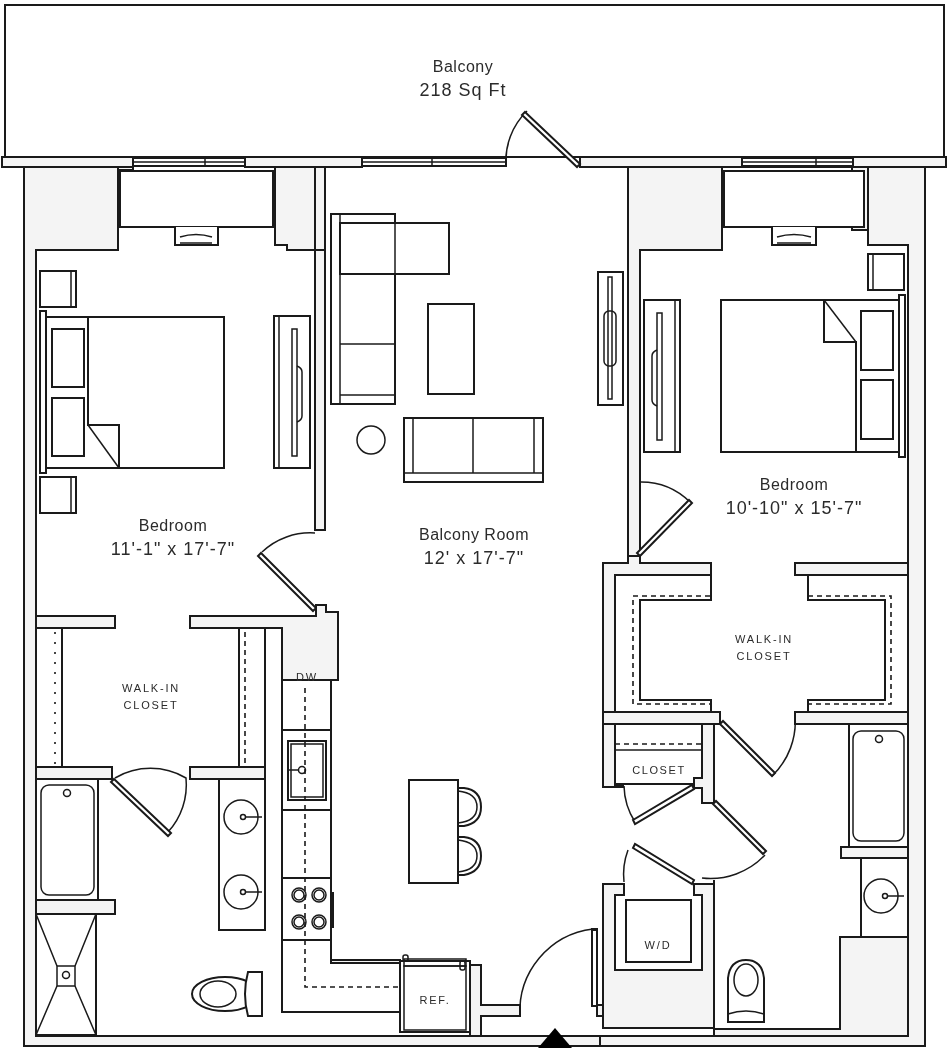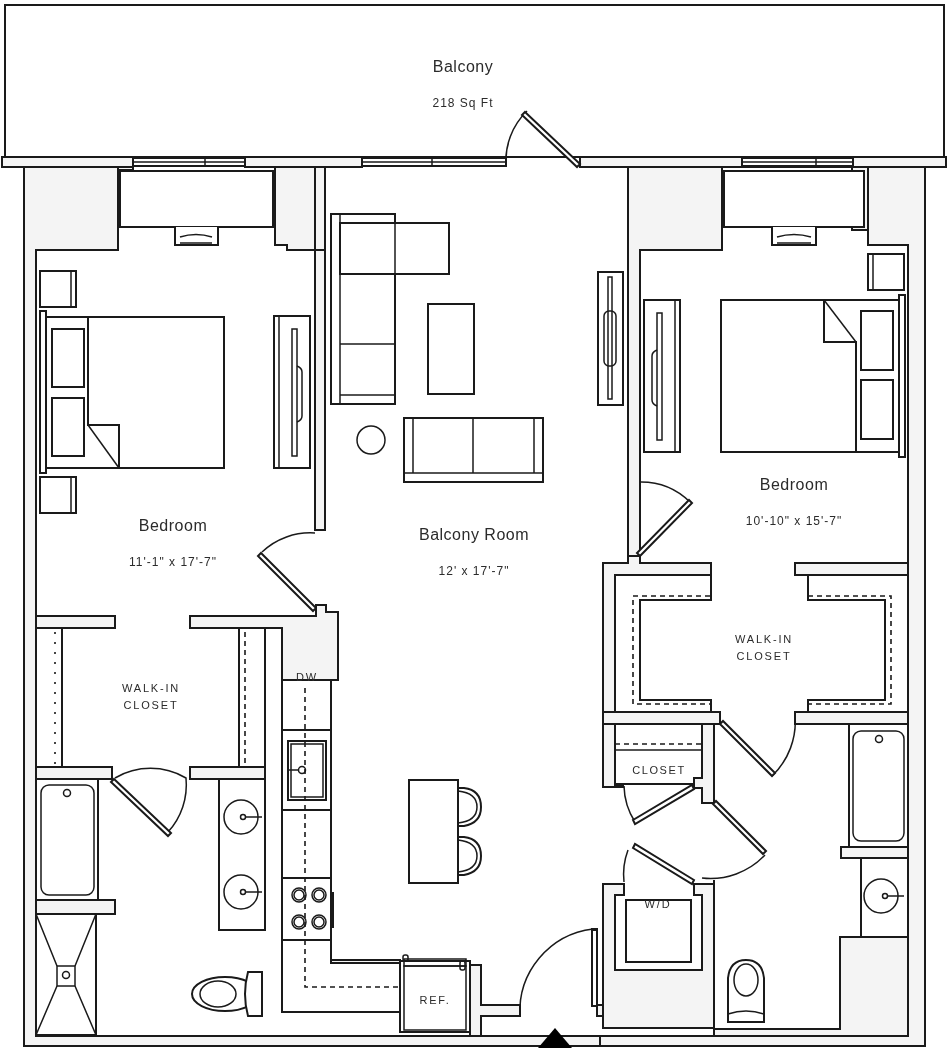--- a/index.html
+++ b/index.html
@@ -6,21 +6,21 @@
   body { width: 949px; height: 1048px; overflow: hidden; position: relative; font-family: "Liberation Sans", "DejaVu Sans", sans-serif; }
   #plan { position: absolute; left: 0; top: 0; }
   .wall { fill: #f4f4f4; stroke: #1a1a1a; stroke-width: 2; }
   .ln { fill: none; stroke: #1a1a1a; stroke-width: 2; }
   .thin { fill: none; stroke: #1a1a1a; stroke-width: 1.5; }
   .fx { fill: #ffffff; stroke: #1a1a1a; stroke-width: 2; }
   .dash { fill: none; stroke: #1a1a1a; stroke-width: 1.6; stroke-dasharray: 5 4; }
   .dot { fill: none; stroke: #1a1a1a; stroke-width: 1.6; stroke-dasharray: 2 8; }
   .lbl { position: absolute; transform: translateX(-50%); white-space: nowrap; color: #2b2b2b; text-align: center; }
   .room-name { font-size: 16px; letter-spacing: 0.5px; }
-  .room-dim { font-size: 12px; letter-spacing: 1px; margin-top: 20px; }
+  .room-dim { font-size: 18px; letter-spacing: 1px; margin-top: 4px; }
   .small-cap { font-size: 11px; letter-spacing: 1.8px; line-height: 17px; }
   .tiny-cap { font-size: 11px; letter-spacing: 1.6px; }
 </style>
 </head>
 <body>
 
 <svg id="plan" width="949" height="1048" viewBox="0 0 949 1048" xmlns="http://www.w3.org/2000/svg">
 
   <g>
     <rect class="ln" x="5" y="5" width="939" height="152" style="fill:#fff"></rect>
@@ -298,13 +298,13 @@
 
 <div class="lbl small-cap" style="left:764px; top:631px;">
   <div>WALK-IN</div>
   <div>CLOSET</div>
 </div>
 
 <div class="lbl tiny-cap" style="left:659px; top:764px;">CLOSET</div>
 
 <div class="lbl small-cap" style="left:307px; top:669px;">DW</div>
 <div class="lbl small-cap" style="left:435px; top:992px;text-align:right;">REF.</div>
-<div class="lbl small-cap" style="left:658px; top:896px;">W/D</div>
+<div class="lbl small-cap" style="left:658px; top:937px;">W/D</div>
 
 </body></html>

